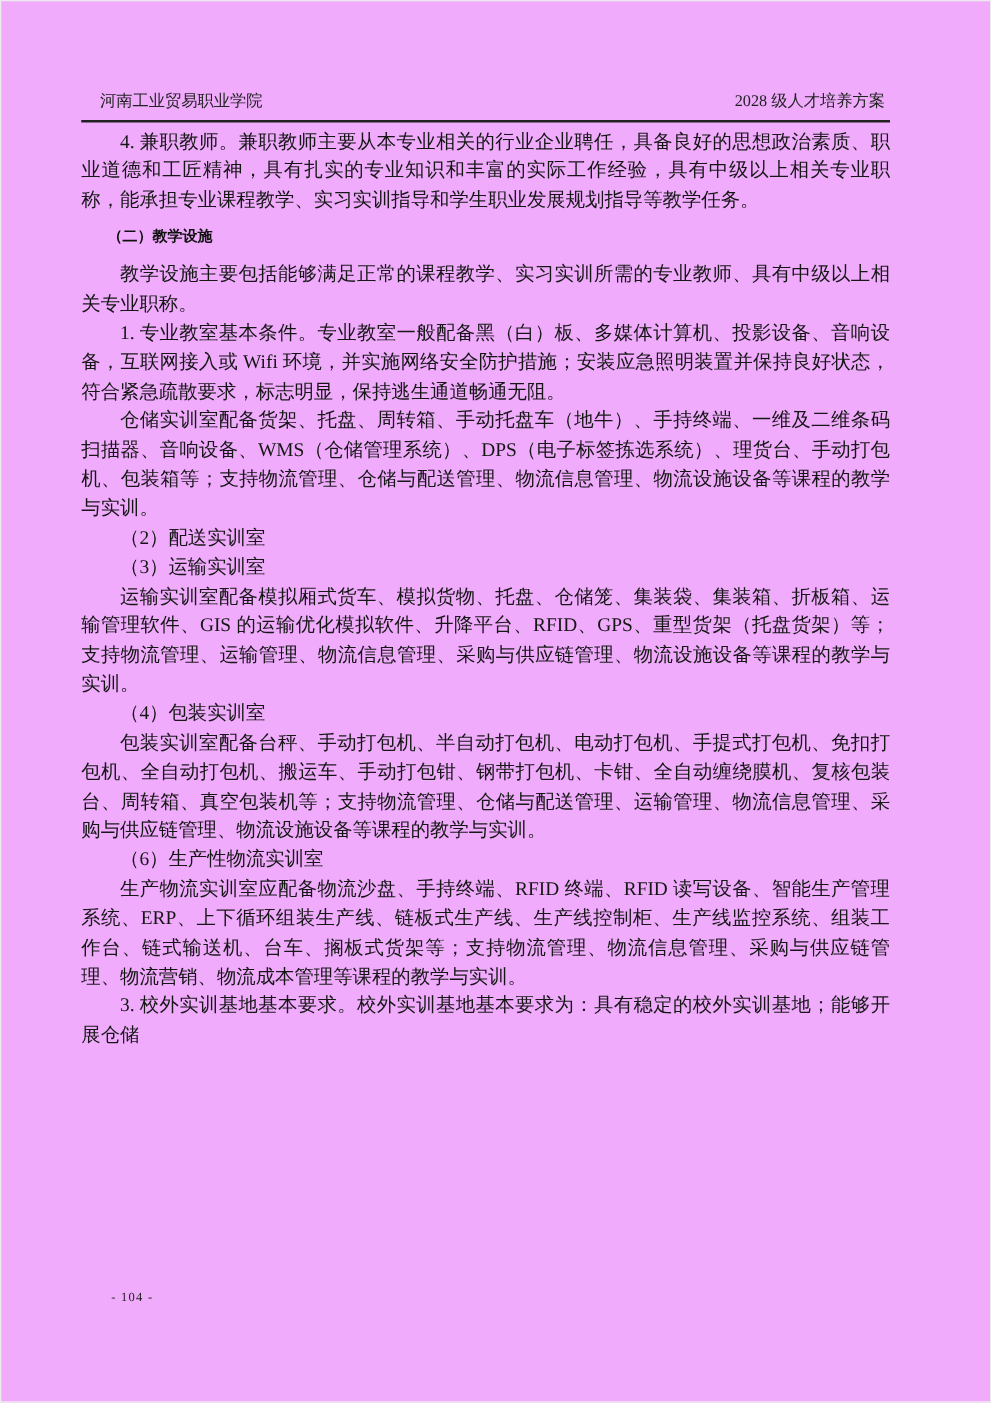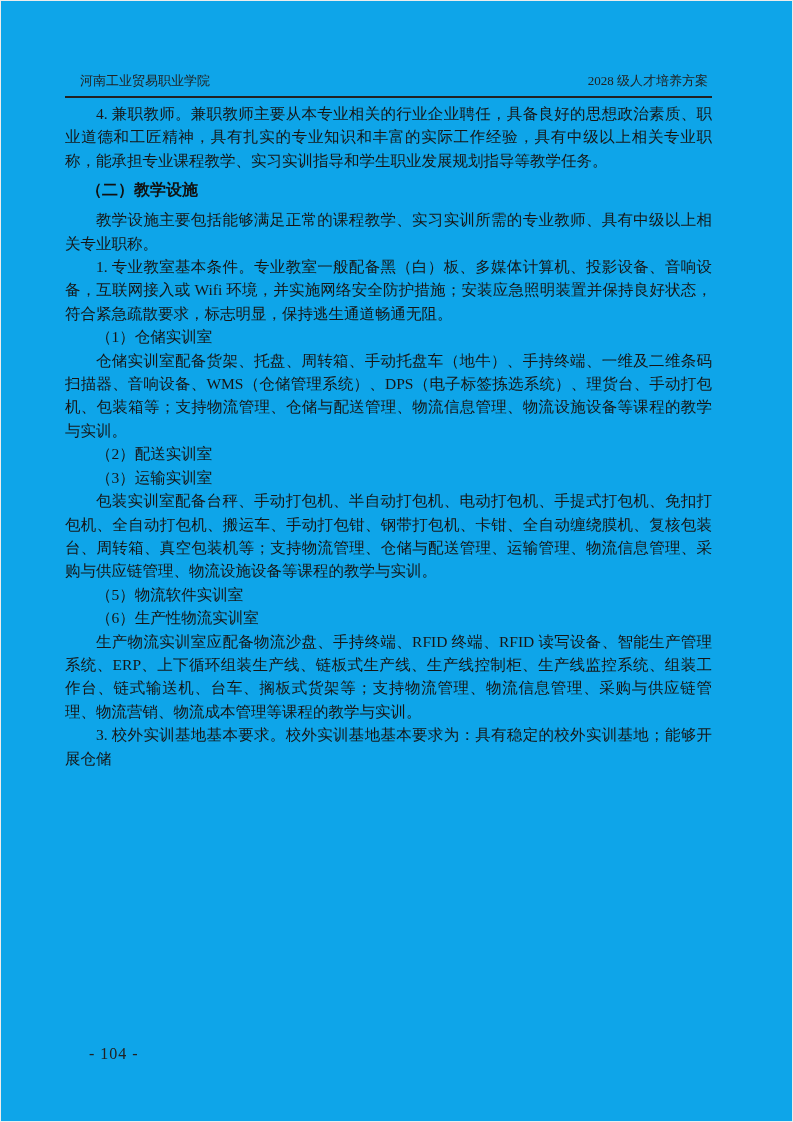--- a/index.html
+++ b/index.html
@@ -4,21 +4,21 @@
 <style>
   html, body {
     margin: 0;
     padding: 0;
     background: #ffffff;
   }
   .page {
     position: relative;
     width: 793px;
     height: 1122px;
-    background: #0ea5e9;
+    background: #f0abfc;
     box-shadow: inset 0 0 0 1px #ececec;
     font-family: "Liberation Serif", "DejaVu Serif", serif;
     color: #161616;
     overflow: hidden;
     box-sizing: border-box;
   }
   .page-header {
     position: absolute;
     top: 72px;
     left: 65px;
@@ -42,57 +42,56 @@
     margin: 0;
     font-size: 15.5px;
     line-height: 23.4px;
     text-align: justify;
     text-indent: 31px;
     word-break: break-all;
     color: #161616;
   }
   .section-heading {
     margin: 5px 0 6px 0;
-    font-size: 16px;
+    font-size: 12px;
     font-weight: 700;
     line-height: 25px;
     text-indent: 21px;
     color: #111111;
   }
   .page-footer {
     position: absolute;
     top: 1033px;
     left: 89px;
-    font-size: 16px;
+    font-size: 10px;
     letter-spacing: 1px;
     color: #222222;
-    margin-top: 12px;
   }
 </style>
 </head>
 <body>
 
 <div class="page">
 
   <div class="page-header">
     <span>河南工业贸易职业学院</span>
     <span>2028 级人才培养方案</span>
   </div>
 
   <div class="page-body">
     <p class="para">4. 兼职教师。兼职教师主要从本专业相关的行业企业聘任，具备良好的思想政治素质、职业道德和工匠精神，具有扎实的专业知识和丰富的实际工作经验，具有中级以上相关专业职称，能承担专业课程教学、实习实训指导和学生职业发展规划指导等教学任务。</p>
     <h2 class="section-heading">（二）教学设施</h2>
     <p class="para">教学设施主要包括能够满足正常的课程教学、实习实训所需的专业教师、具有中级以上相关专业职称。</p>
     <p class="para">1. 专业教室基本条件。专业教室一般配备黑（白）板、多媒体计算机、投影设备、音响设备，互联网接入或 Wifi 环境，并实施网络安全防护措施；安装应急照明装置并保持良好状态，符合紧急疏散要求，标志明显，保持逃生通道畅通无阻。</p>
-    <p class="para">（1）仓储实训室</p>
     <p class="para">仓储实训室配备货架、托盘、周转箱、手动托盘车（地牛）、手持终端、一维及二维条码扫描器、音响设备、WMS（仓储管理系统）、DPS（电子标签拣选系统）、理货台、手动打包机、包装箱等；支持物流管理、仓储与配送管理、物流信息管理、物流设施设备等课程的教学与实训。</p>
     <p class="para">（2）配送实训室</p>
     <p class="para">（3）运输实训室</p>
+    <p class="para">运输实训室配备模拟厢式货车、模拟货物、托盘、仓储笼、集装袋、集装箱、折板箱、运输管理软件、GIS 的运输优化模拟软件、升降平台、RFID、GPS、重型货架（托盘货架）等；支持物流管理、运输管理、物流信息管理、采购与供应链管理、物流设施设备等课程的教学与实训。</p>
+    <p class="para">（4）包装实训室</p>
     <p class="para">包装实训室配备台秤、手动打包机、半自动打包机、电动打包机、手提式打包机、免扣打包机、全自动打包机、搬运车、手动打包钳、钢带打包机、卡钳、全自动缠绕膜机、复核包装台、周转箱、真空包装机等；支持物流管理、仓储与配送管理、运输管理、物流信息管理、采购与供应链管理、物流设施设备等课程的教学与实训。</p>
-    <p class="para">（5）物流软件实训室</p>
     <p class="para">（6）生产性物流实训室</p>
     <p class="para">生产物流实训室应配备物流沙盘、手持终端、RFID 终端、RFID 读写设备、智能生产管理系统、ERP、上下循环组装生产线、链板式生产线、生产线控制柜、生产线监控系统、组装工作台、链式输送机、台车、搁板式货架等；支持物流管理、物流信息管理、采购与供应链管理、物流营销、物流成本管理等课程的教学与实训。</p>
     <p class="para">3. 校外实训基地基本要求。校外实训基地基本要求为：具有稳定的校外实训基地；能够开展仓储</p>
   </div>
 
   <div class="page-footer">- 104 -</div>
 
 </div>
 
 </body></html>

